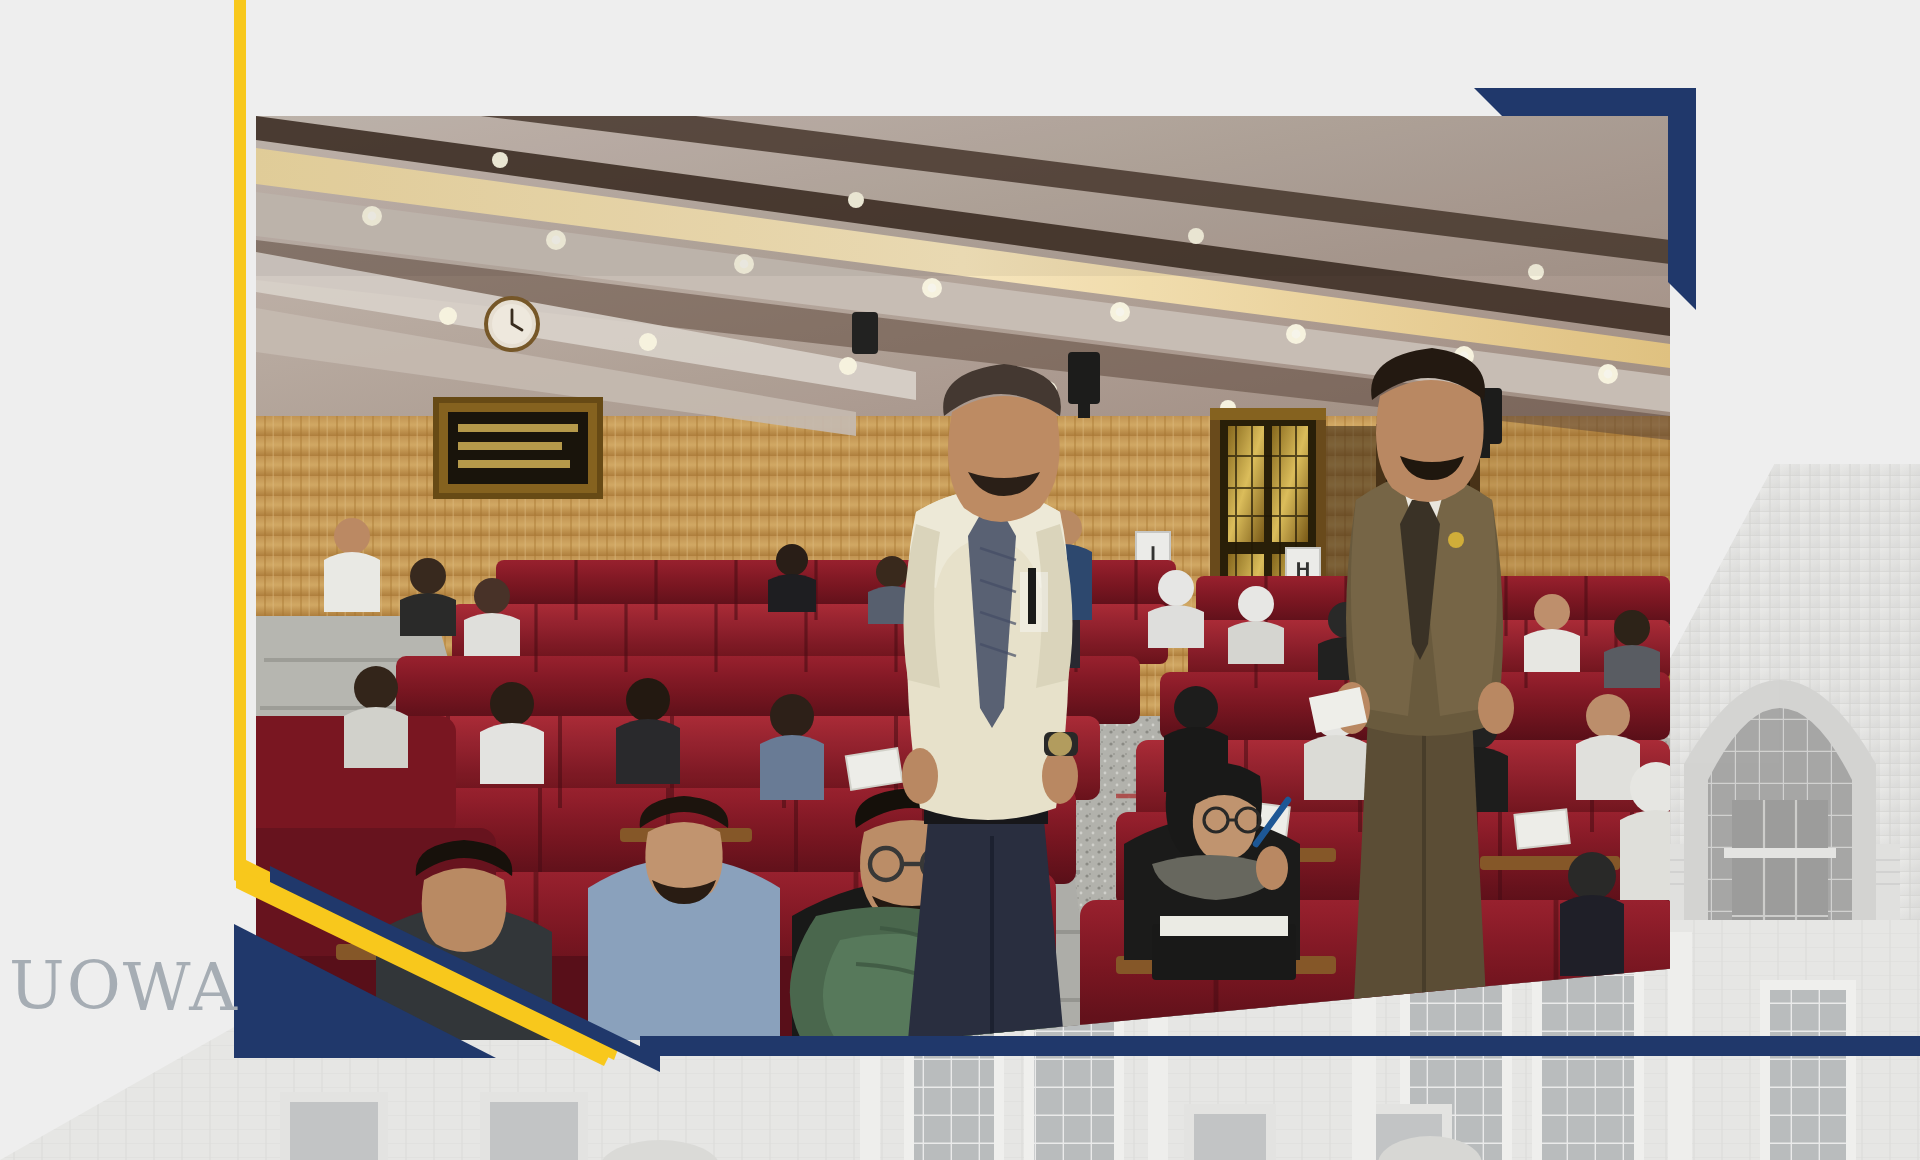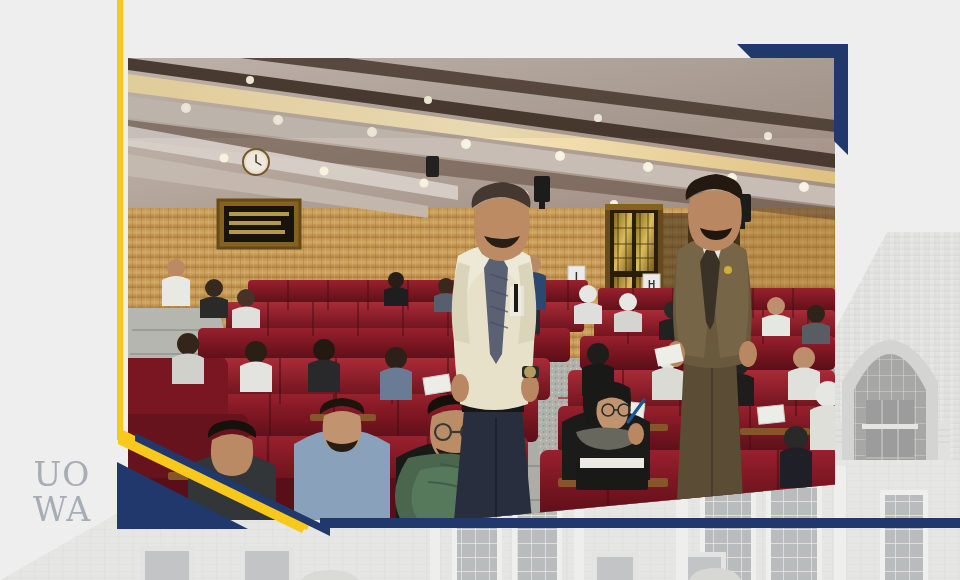--- a/index.html
+++ b/index.html
@@ -30,21 +30,21 @@
     overflow:hidden; background:#2a1a16;
     clip-path: polygon(0 0, 100% 0, 100% 92.3%, 47% 100%, 0 100%);
     box-shadow:0 0 0 1px rgba(0,0,0,.05);
   }
   .photo-inner{position:absolute;inset:0;}
 
   
   .logo{
     position:absolute; left:14px; top:454px; width:96px; height:76px;
     color:#a6adb4; line-height:1;
-    display:flex;flex-direction:column;align-items:center;justify-content:center;
+    display:flex;flex-direction:row;align-items:center;justify-content:center;
     user-select:none;
   }
   .logo span{
     font-family:"DejaVu Serif", serif;
     font-size:33px; letter-spacing:1px; font-weight:400;
   }
   .logo .l2{margin-top:2px;}
 </style>
 </head>
 <body>

